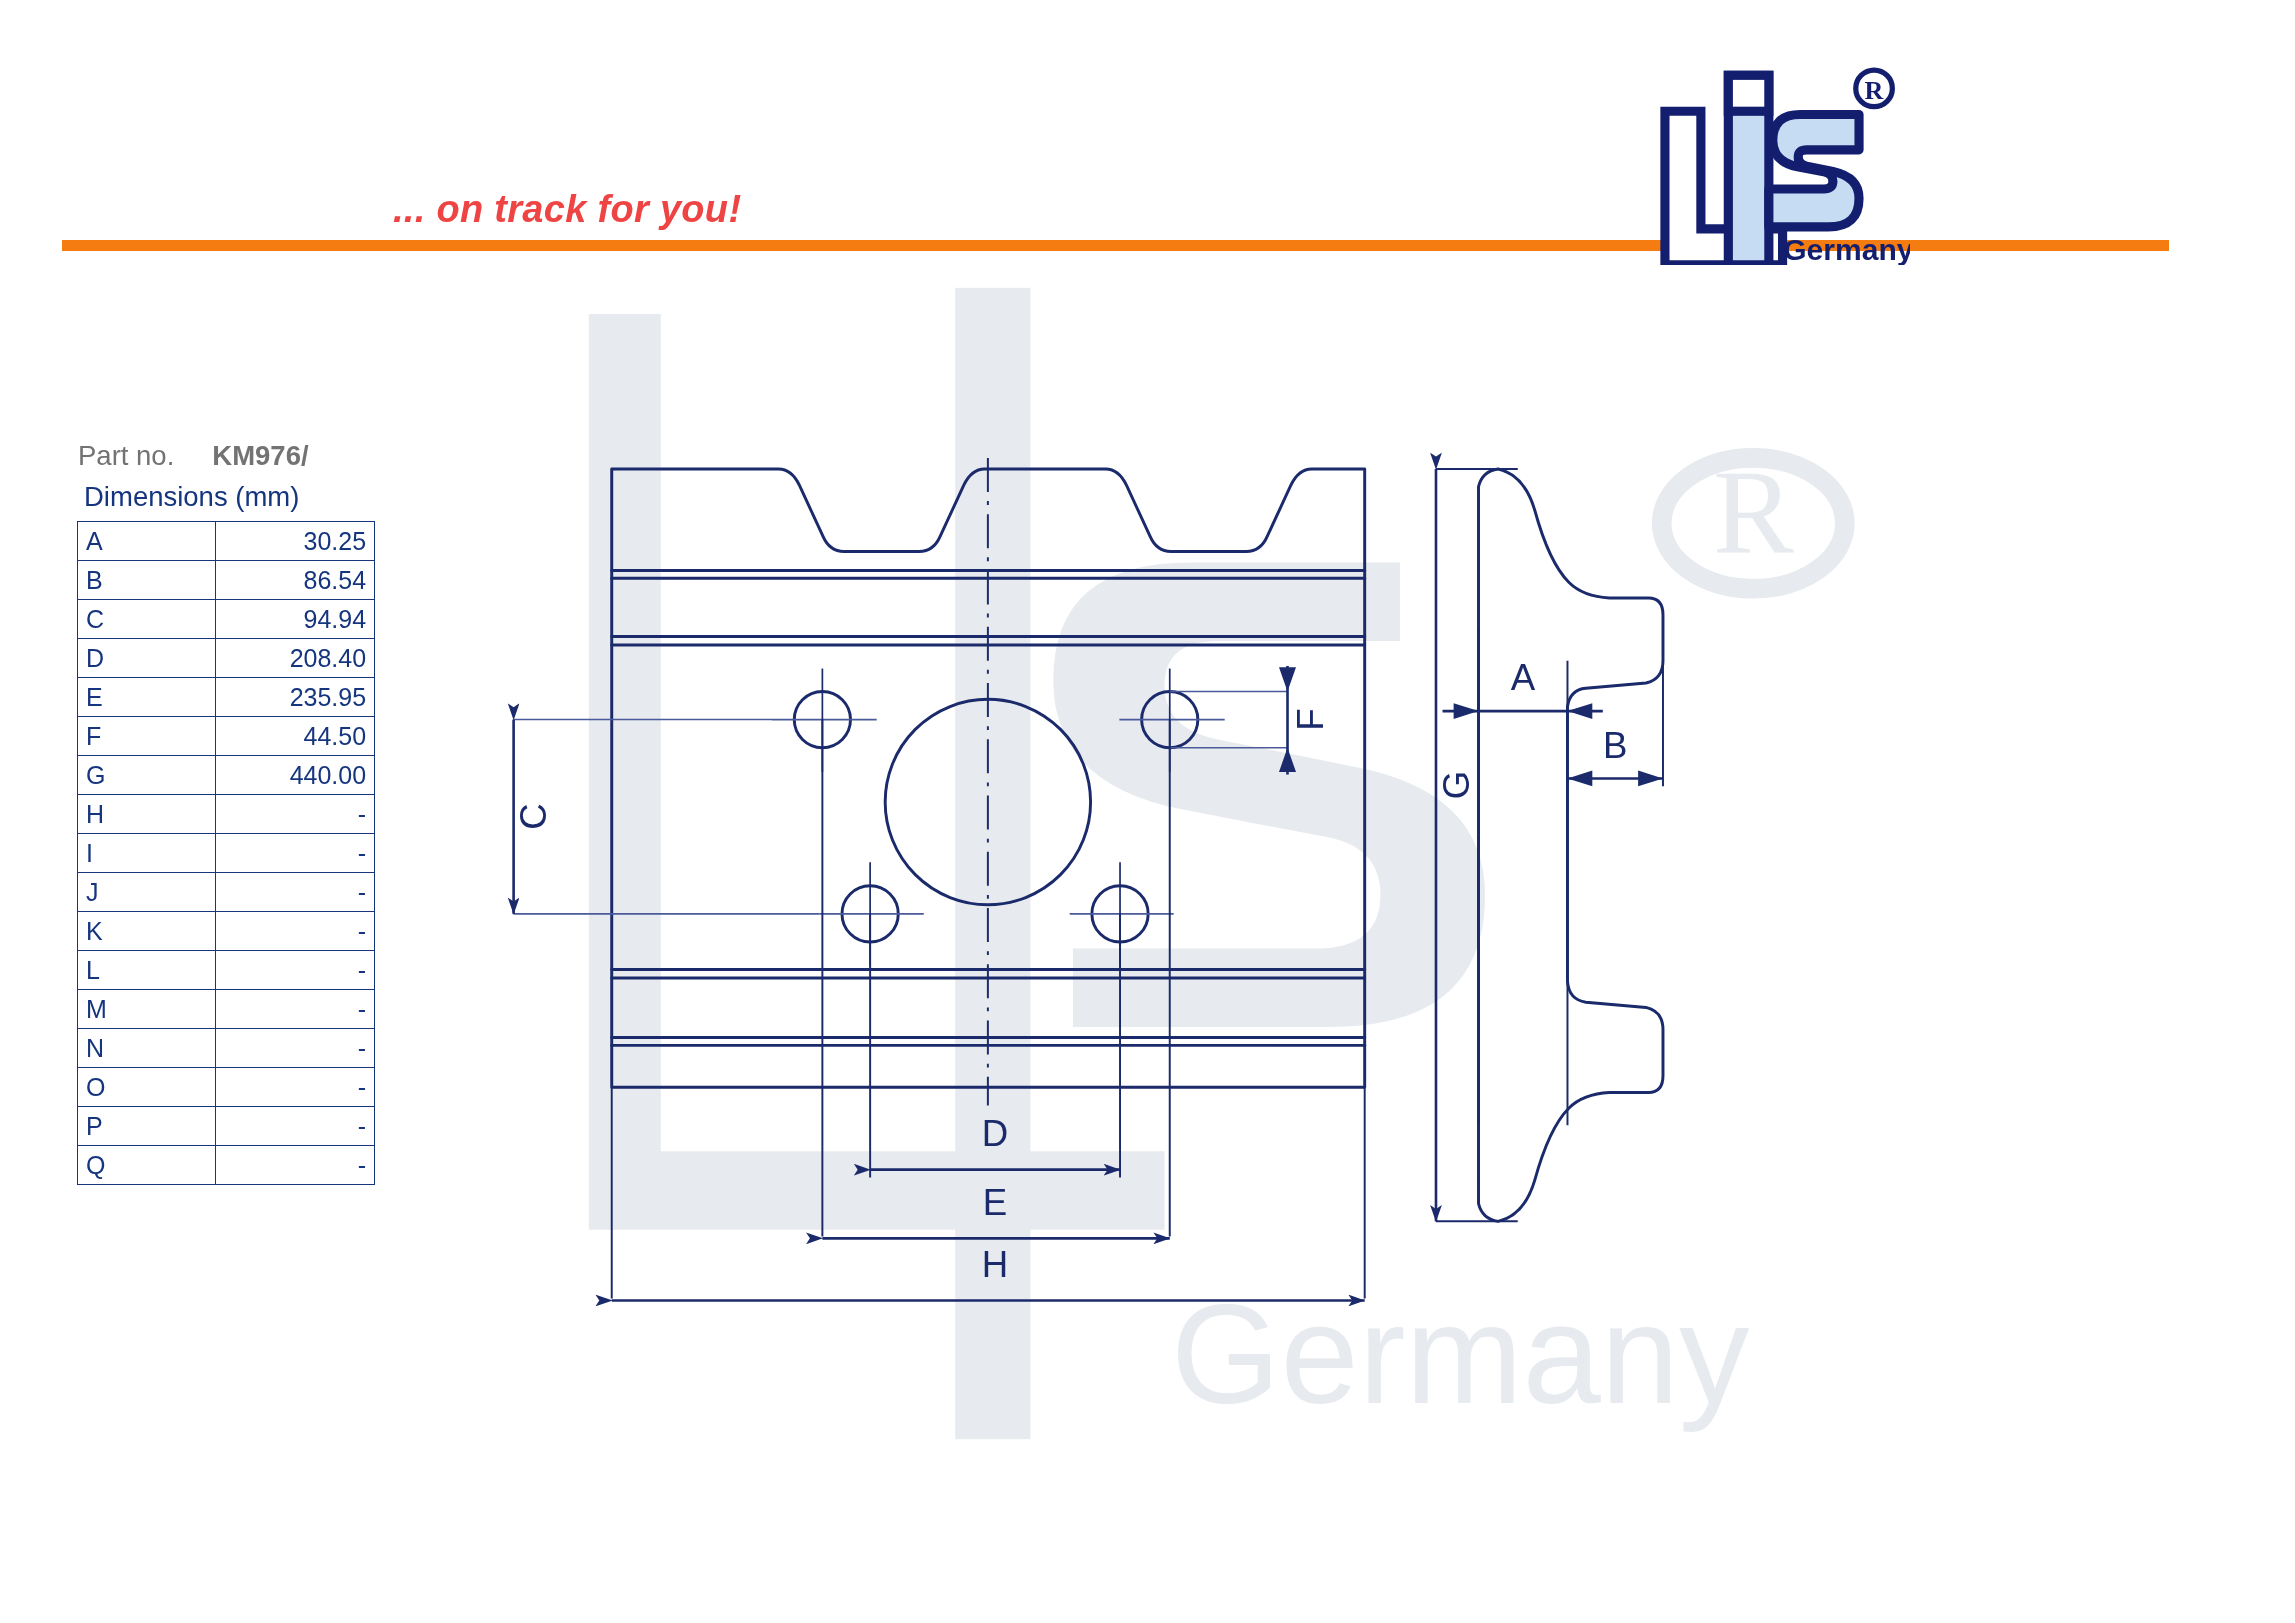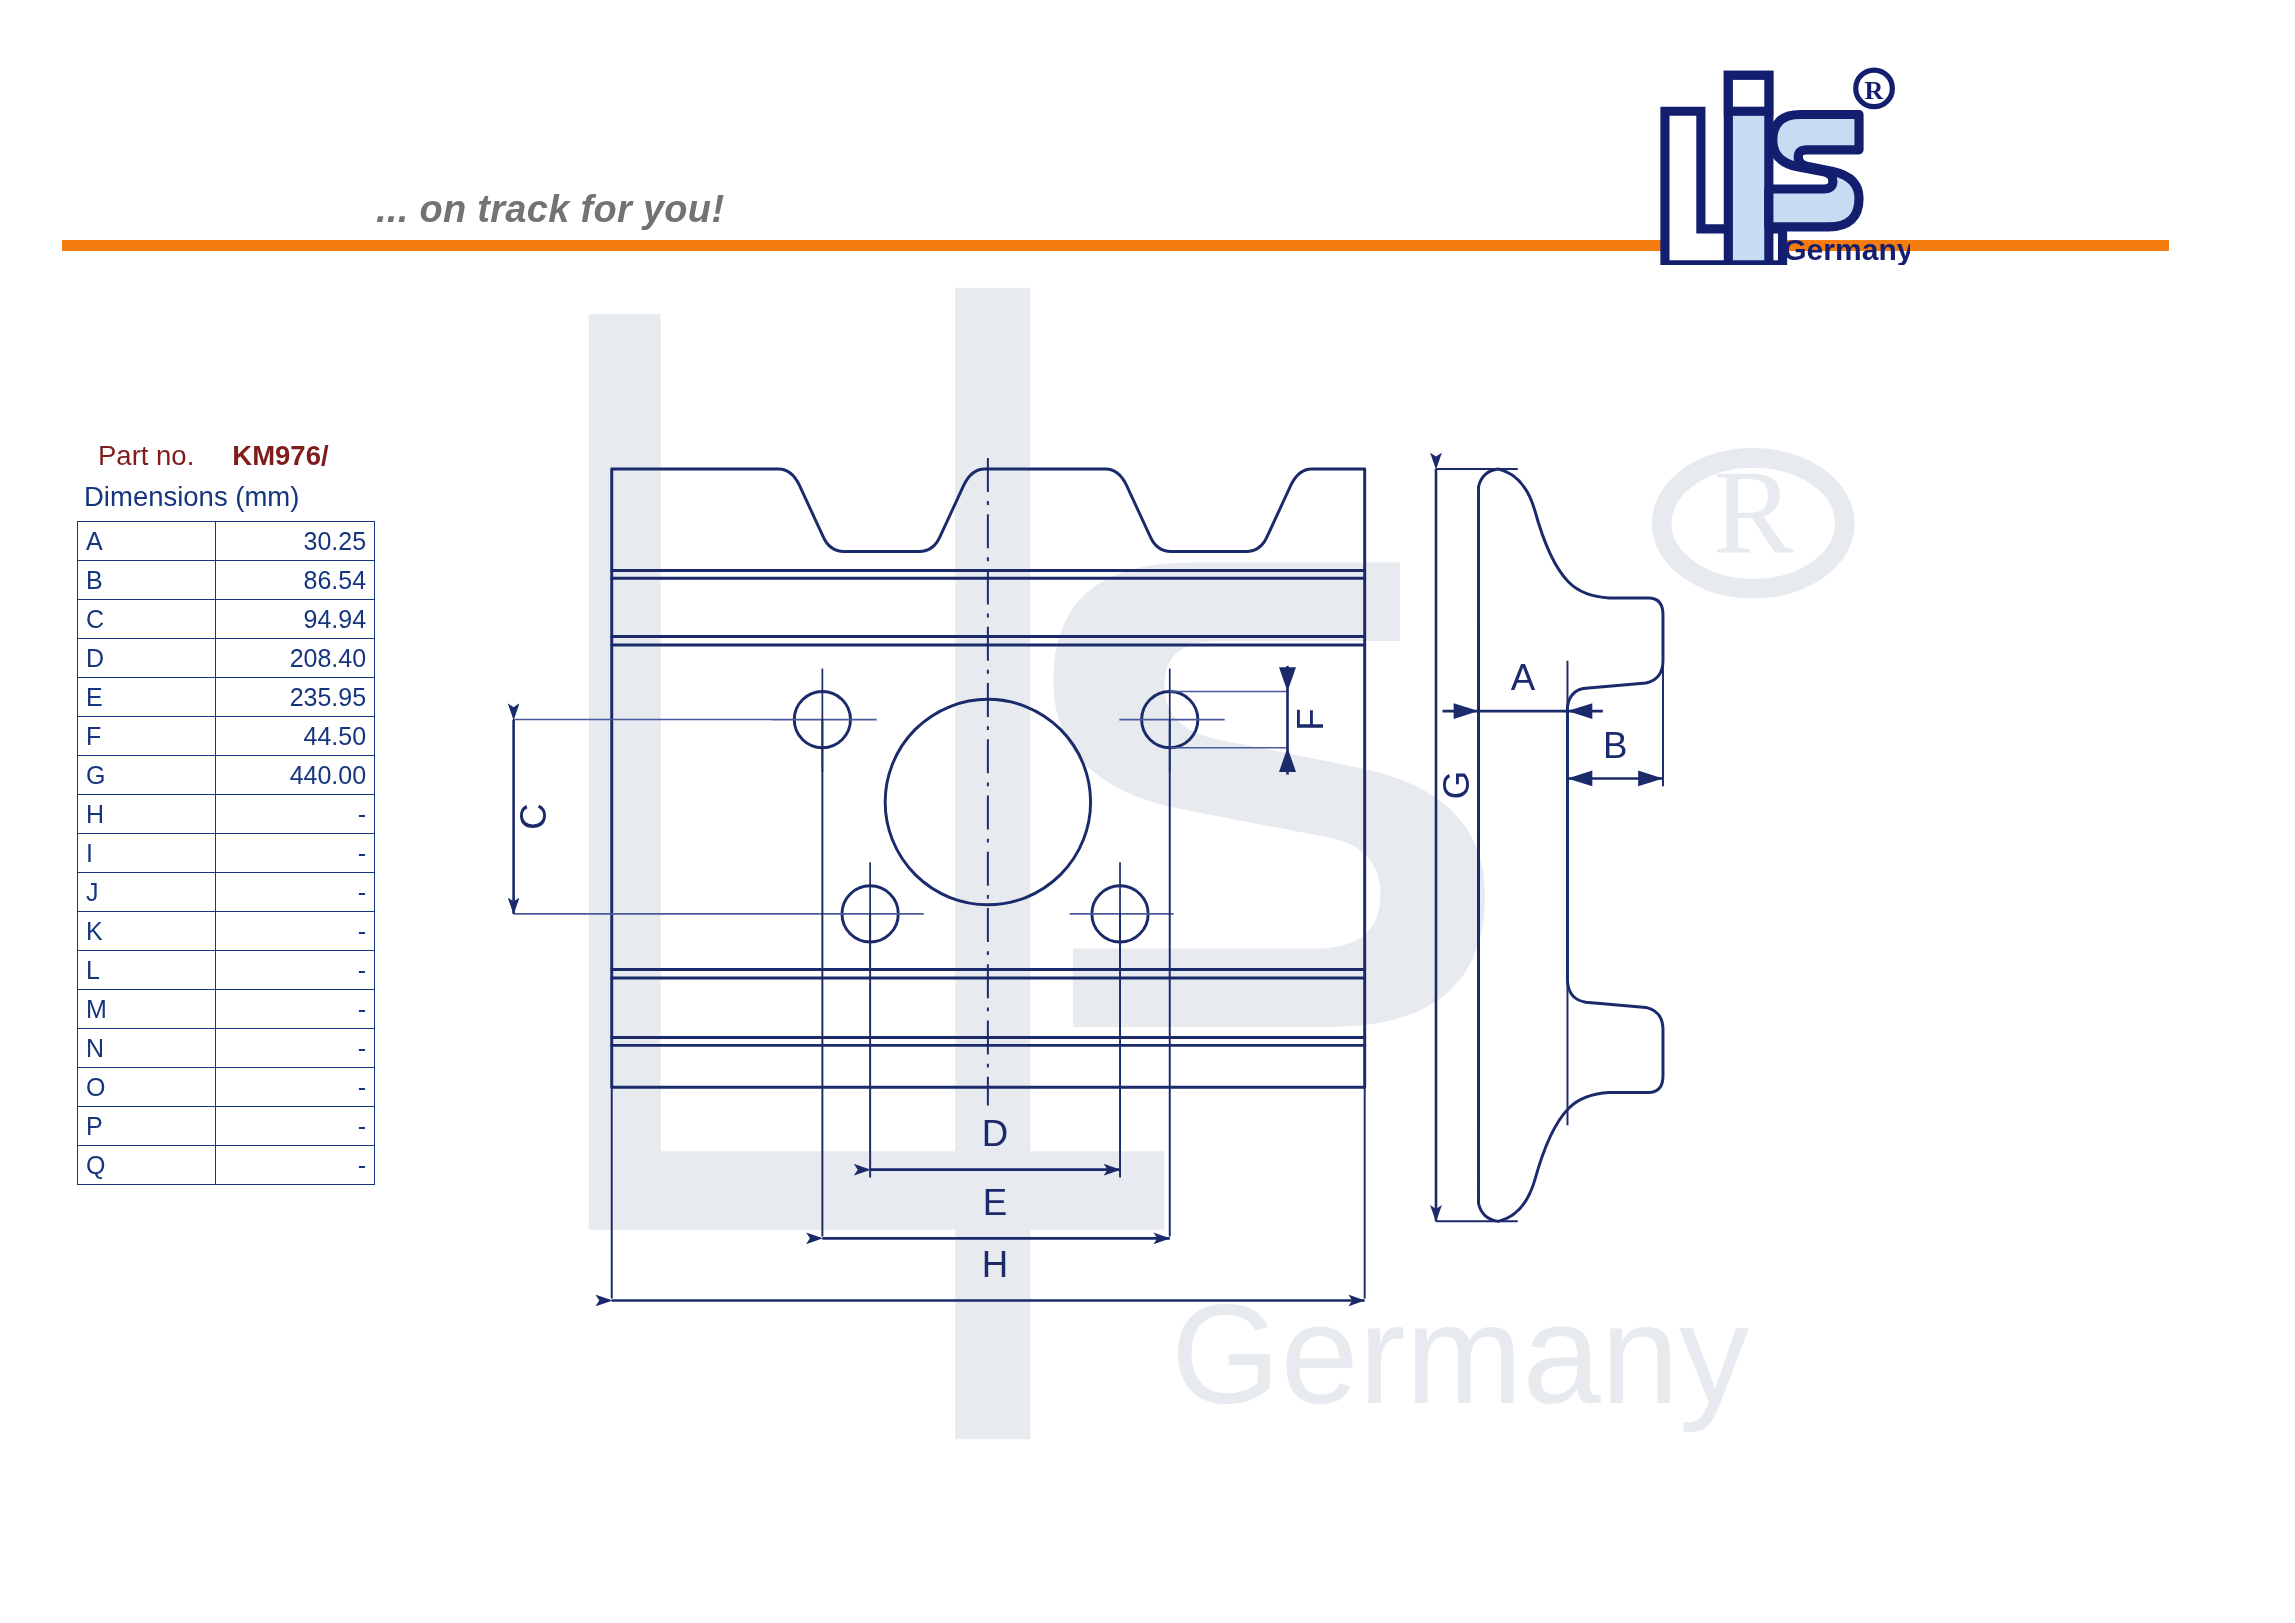--- a/index.html
+++ b/index.html
@@ -3,35 +3,35 @@
 <meta charset="utf-8">
 <style>
   html,body{margin:0;padding:0;background:#ffffff;}
   body{
     width:2295px;height:1623px;position:relative;overflow:hidden;
     font-family:"Liberation Sans", sans-serif;
   }
   
   #header{position:absolute;left:0;top:0;width:2295px;height:275px;}
   #tagline{
-    position:absolute;left:376px;top:188px;
+    position:absolute;left:393px;top:188px;
     font-size:38px;font-weight:bold;font-style:italic;
-    color:#737373;letter-spacing:0.3px;white-space:nowrap;
+    color:#ef4444;letter-spacing:0.3px;white-space:nowrap;
   }
   #orange-rule{
     position:absolute;left:62px;top:240px;width:2107px;height:11px;
     background:#f57c11;
   }
   #logo{position:absolute;left:1629px;top:49px;width:281px;height:216px;}
   #logo svg{display:block;}
   
   #table-block{position:absolute;left:77px;top:440px;width:301px;}
   #part-no-row{
     display:flex;align-items:flex-end;gap:38px;
-    font-size:27.5px;color:#7f1d1d;margin-left:21px;
+    font-size:27.5px;color:#737373;margin-left:1px;
   }
   #part-no-label{white-space:nowrap;}
   #part-no-value{font-weight:bold;white-space:nowrap;}
   #dims-caption{
     font-size:27.5px;color:#16357f;margin-left:7px;margin-top:9.2px;
     white-space:nowrap;
   }
   table.dimtable{
     border-collapse:collapse;margin-top:7.9px;width:298px;
     table-layout:fixed;

